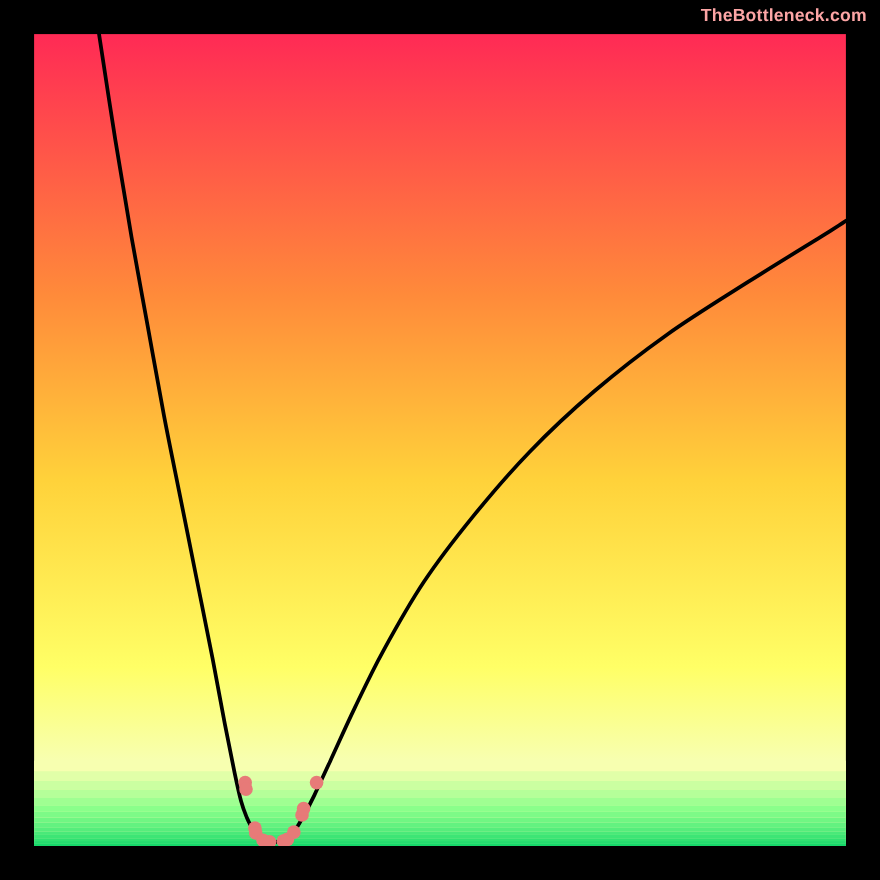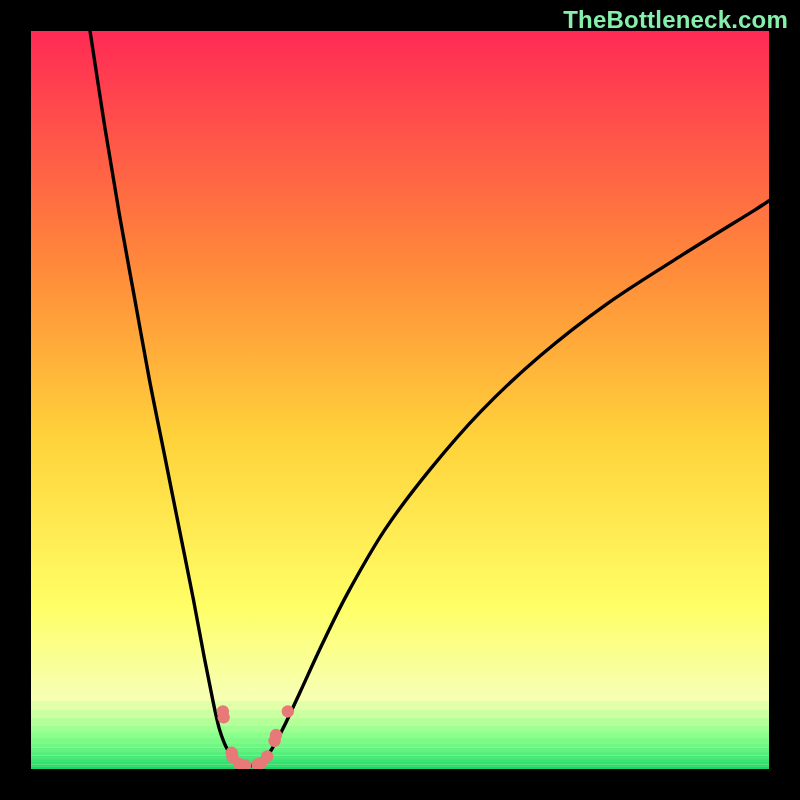--- a/index.html
+++ b/index.html
@@ -21,23 +21,23 @@
     left: 31px;
     top: 31px;
     width: 738px;
     height: 738px;
     overflow: hidden;
   }
   .watermark {
     position: absolute;
     top: 6px;
     right: 12px;
-    font-size: 24px;
+    font-size: 16px;
     font-weight: 600;
-    color: #86efac;
+    color: #fca5a5;
     letter-spacing: 0.2px;
     user-select: none;
   }
   svg { display: block; }
 </style>
 </head>
 <body>
 
 <div class="frame">
   <div class="plot">

